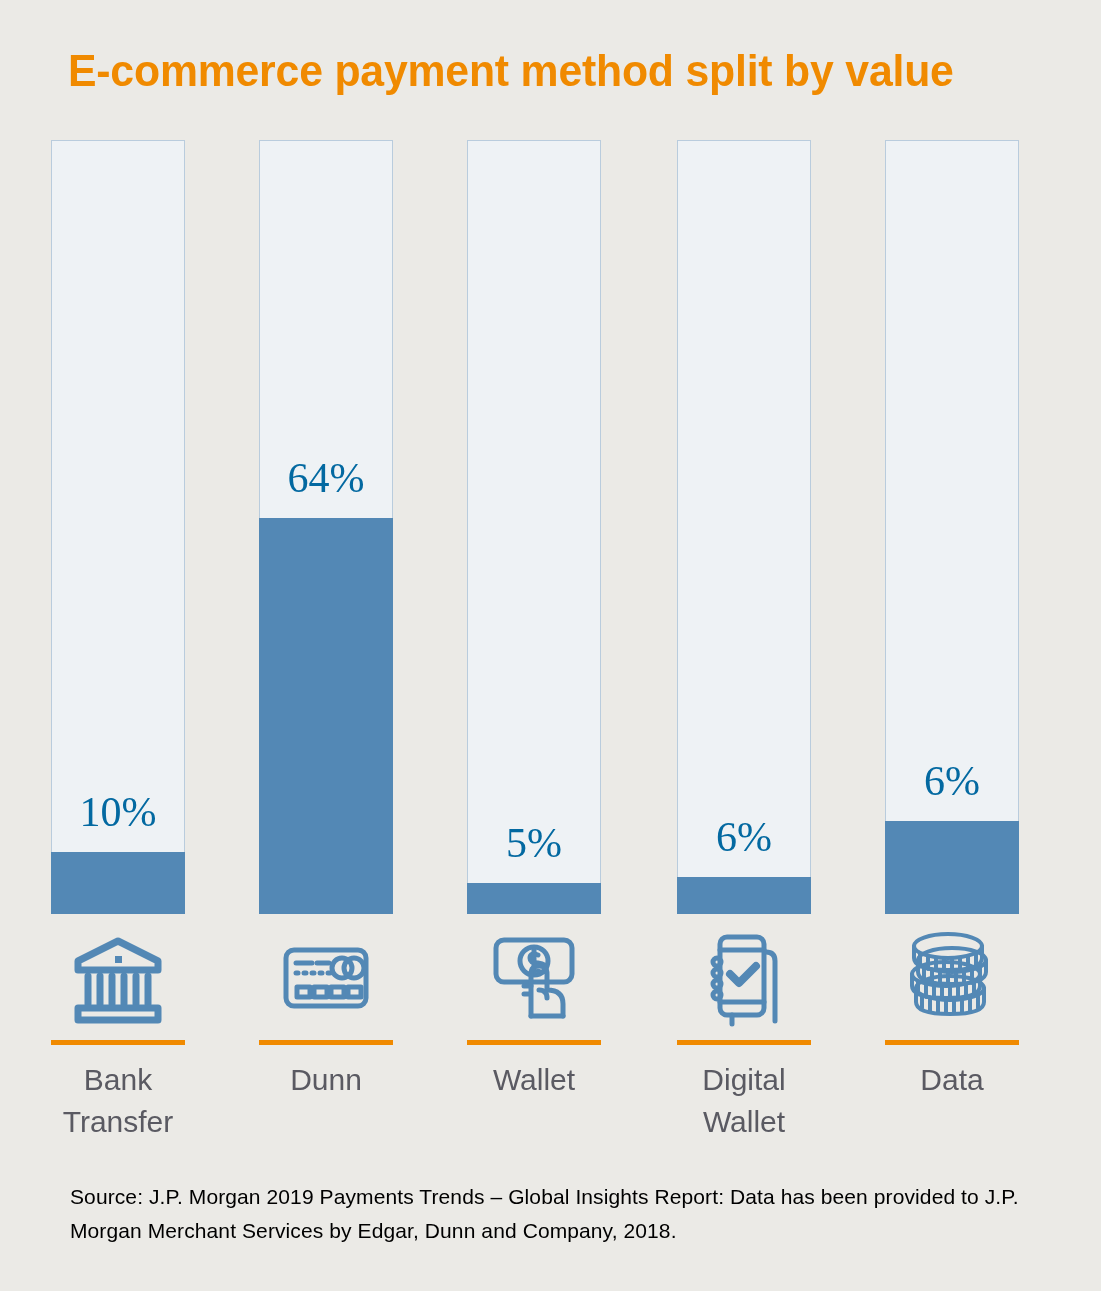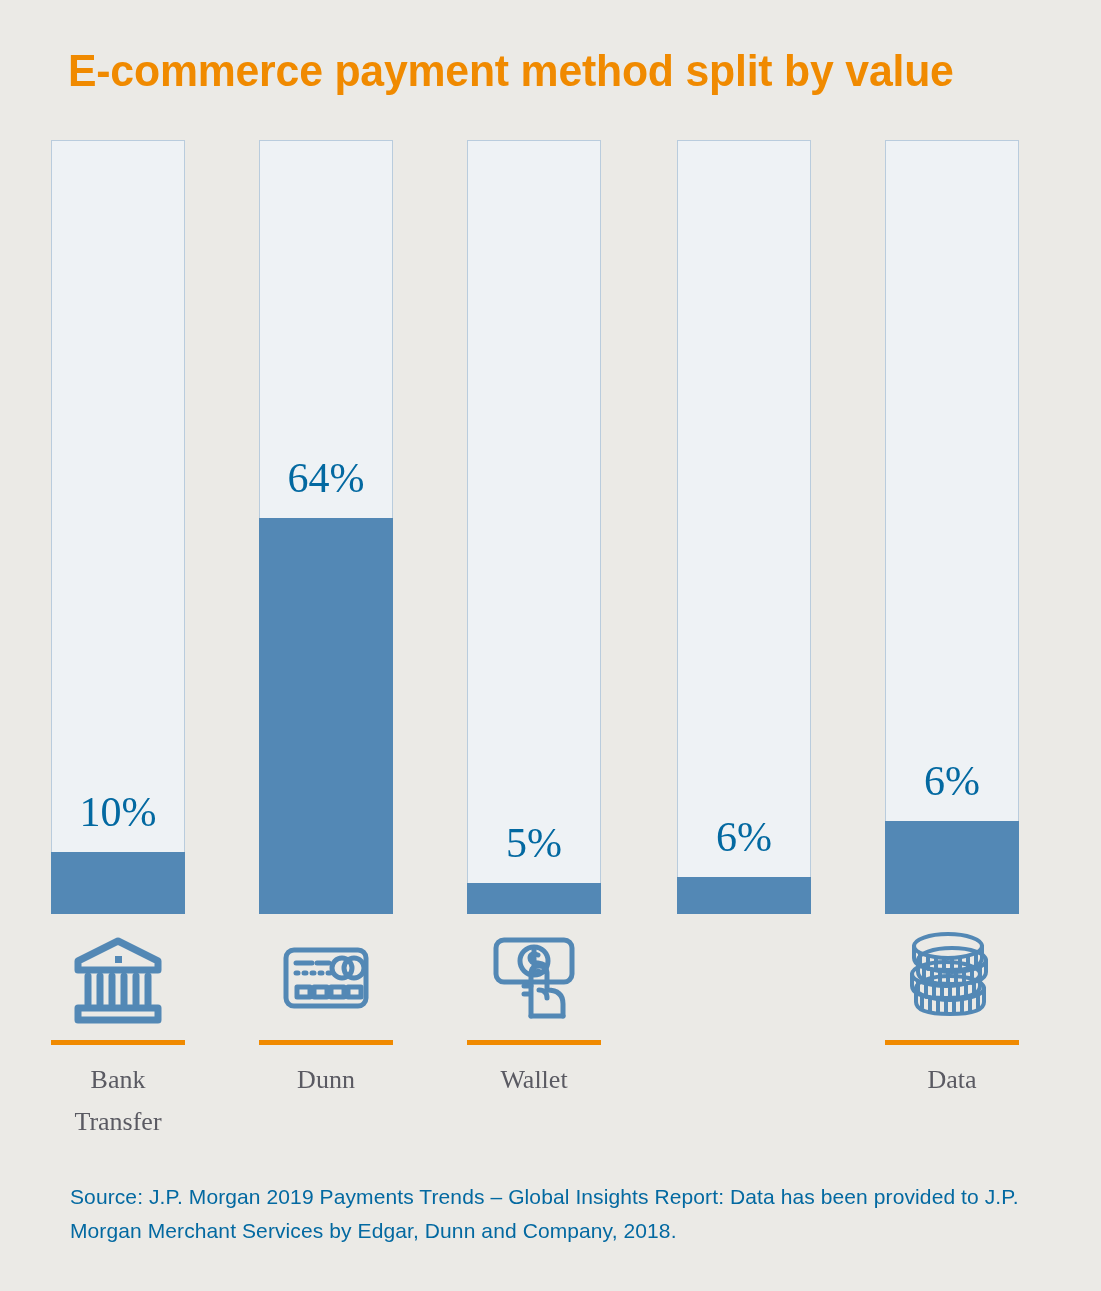--- a/index.html
+++ b/index.html
@@ -112,38 +112,38 @@
 
   .legend-rule {
     width: 134px;
     height: 5px;
     background: #f08a00;
     margin: 6px 0 0 0;
   }
 
   .legend-label {
     margin-top: 14px;
-    font-family: Liberation Serif, serif;
-    font-size: 26px;
+    font-family: Liberation Sans, sans-serif;
+    font-size: 30px;
     font-weight: 400;
     color: #5a5a62;
     line-height: 42px;
     white-space: pre-line;
   }
 
   
   .source-note {
     position: absolute;
     left: 70px;
     top: 1180px;
     width: 955px;
     font-family: "Liberation Sans Narrow", "Liberation Sans", sans-serif;
     font-size: 21px;
     font-weight: 400;
-    color: #0369a1;
+    color: #000000;
     line-height: 34px;
     letter-spacing: 0.1px;
   }
 </style>
 </head>
 <body>
 
 <div class="canvas">
 
   <div class="chart-title">E-commerce payment method split by value</div>
@@ -237,20 +237,39 @@
           <line x1="40" y1="66" x2="46" y2="66"></line>
           <path d="M47 88 L47 46 q0 -8 8 -8 q8 0 8 8 L63 62 q16 0 16 14 L79 88"></path>
           <path d="M47 88 L79 88"></path>
           <path d="M55 62 q8 0 8 8"></path>
         </svg>
       </div>
       <div class="legend-rule"></div>
       <div class="legend-label">Wallet</div>
     </div>
 
+    <div class="legend-col" style="left:626px;">
+      <div class="legend-icon">
+        <svg width="100" height="100" viewBox="0 0 100 100" fill="none" stroke="#5388b5" stroke-width="5" stroke-linejoin="round" stroke-linecap="round">
+          <rect x="26" y="9" width="44" height="78" rx="7"></rect>
+          <line x1="26" y1="22" x2="70" y2="22"></line>
+          <line x1="26" y1="74" x2="70" y2="74"></line>
+          <path d="M36 46 L45 55 L62 38" stroke-width="8"></path>
+          <circle cx="23" cy="34" r="4"></circle>
+          <circle cx="23" cy="45" r="4"></circle>
+          <circle cx="23" cy="56" r="4"></circle>
+          <circle cx="23" cy="67" r="4"></circle>
+          <path d="M72 24 q9 0 9 9 L81 93"></path>
+          <line x1="38" y1="87" x2="38" y2="96"></line>
+        </svg>
+      </div>
+      <div class="legend-rule"></div>
+      <div class="legend-label">Digital
+Wallet</div>
+    </div>
 
     <div class="legend-col" style="left:834px;">
       <div class="legend-icon">
         <svg width="104" height="96" viewBox="0 0 104 96" fill="none" stroke="#5388b5" stroke-width="4" stroke-linejoin="round" stroke-linecap="round">
 
           <path d="M16 58 L16 72 q0 12 34 12 q34 0 34 -12 L84 58"></path>
           <ellipse cx="50" cy="58" rx="34" ry="12"></ellipse>
           <line x1="22" y1="66" x2="22" y2="78"></line>
             <line x1="30" y1="69" x2="30" y2="81"></line>
           <line x1="38" y1="70" x2="38" y2="82"></line>

